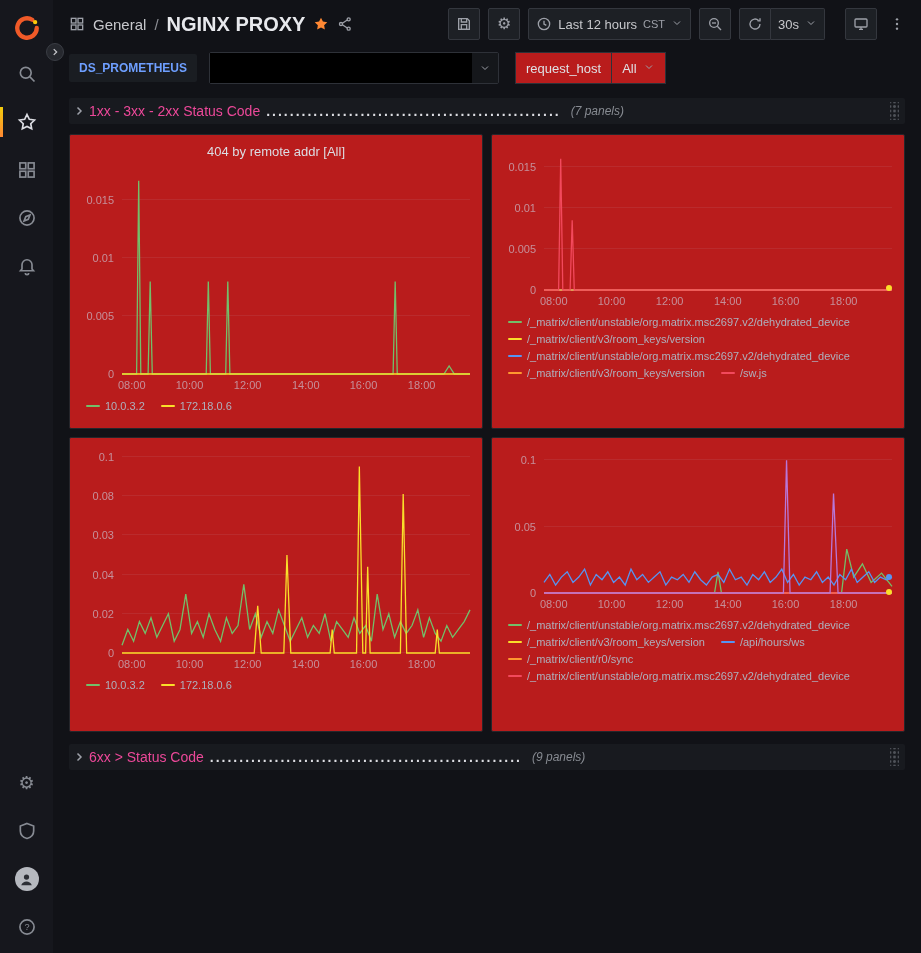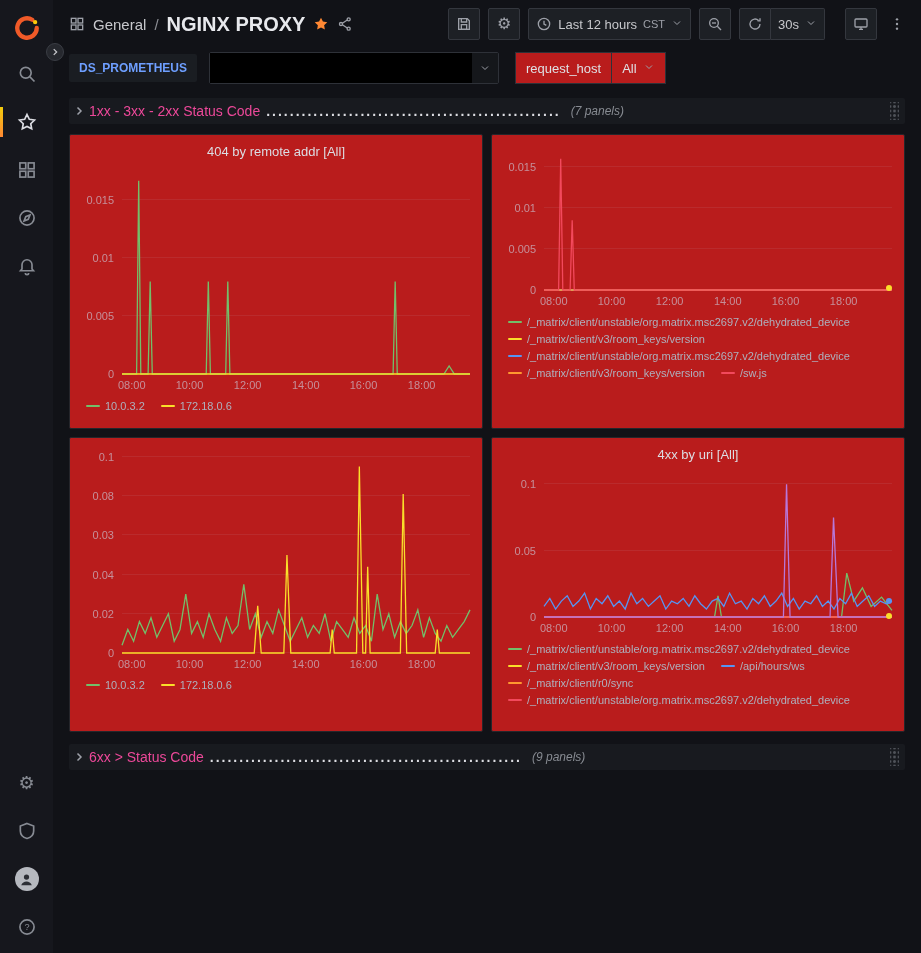--- a/index.html
+++ b/index.html
@@ -427,21 +427,20 @@
                 <span class="legend-swatch" style="background: rgb(115, 191, 105);"></span>
                 <span class="legend-label">10.0.3.2</span>
               </div>
               <div class="legend-item">
                 <span class="legend-swatch" style="background: rgb(250, 222, 42);"></span>
                 <span class="legend-label">172.18.0.6</span>
               </div>
             </div>
           </div>
           <div class="panel">
-            <div class="panel-title">4xx by uri [All]</div>
             <div class="chart-wrap short">
               <div class="yaxis">
                 <span class="ytick" style="bottom: 0%;">0</span>
                 <span class="ytick" style="bottom: 45.4545%;">0.05</span>
                 <span class="ytick" style="bottom: 90.9091%;">0.1</span>
               </div>
               <div class="plot">
                 <div class="gridline" style="bottom: 0%;"></div>
                 <div class="gridline" style="bottom: 45.4545%;"></div>
                 <div class="gridline" style="bottom: 90.9091%;"></div>

